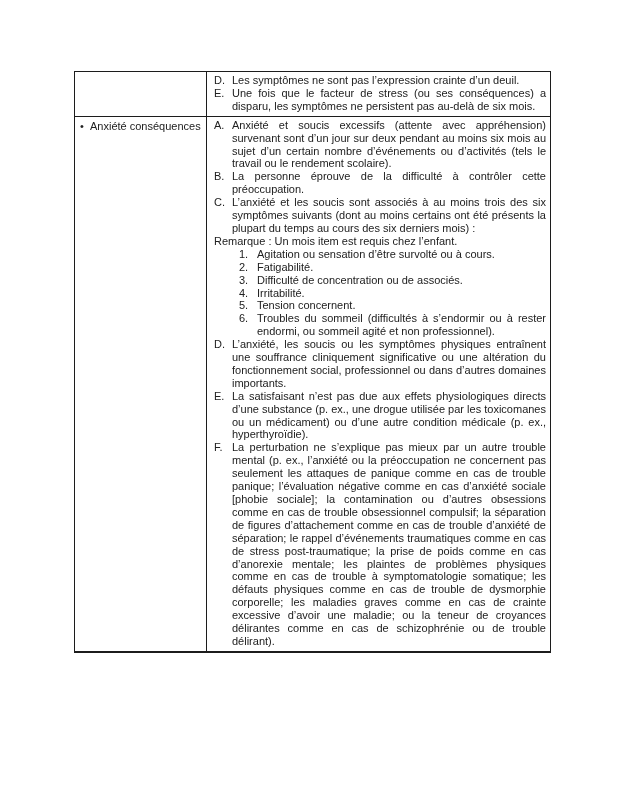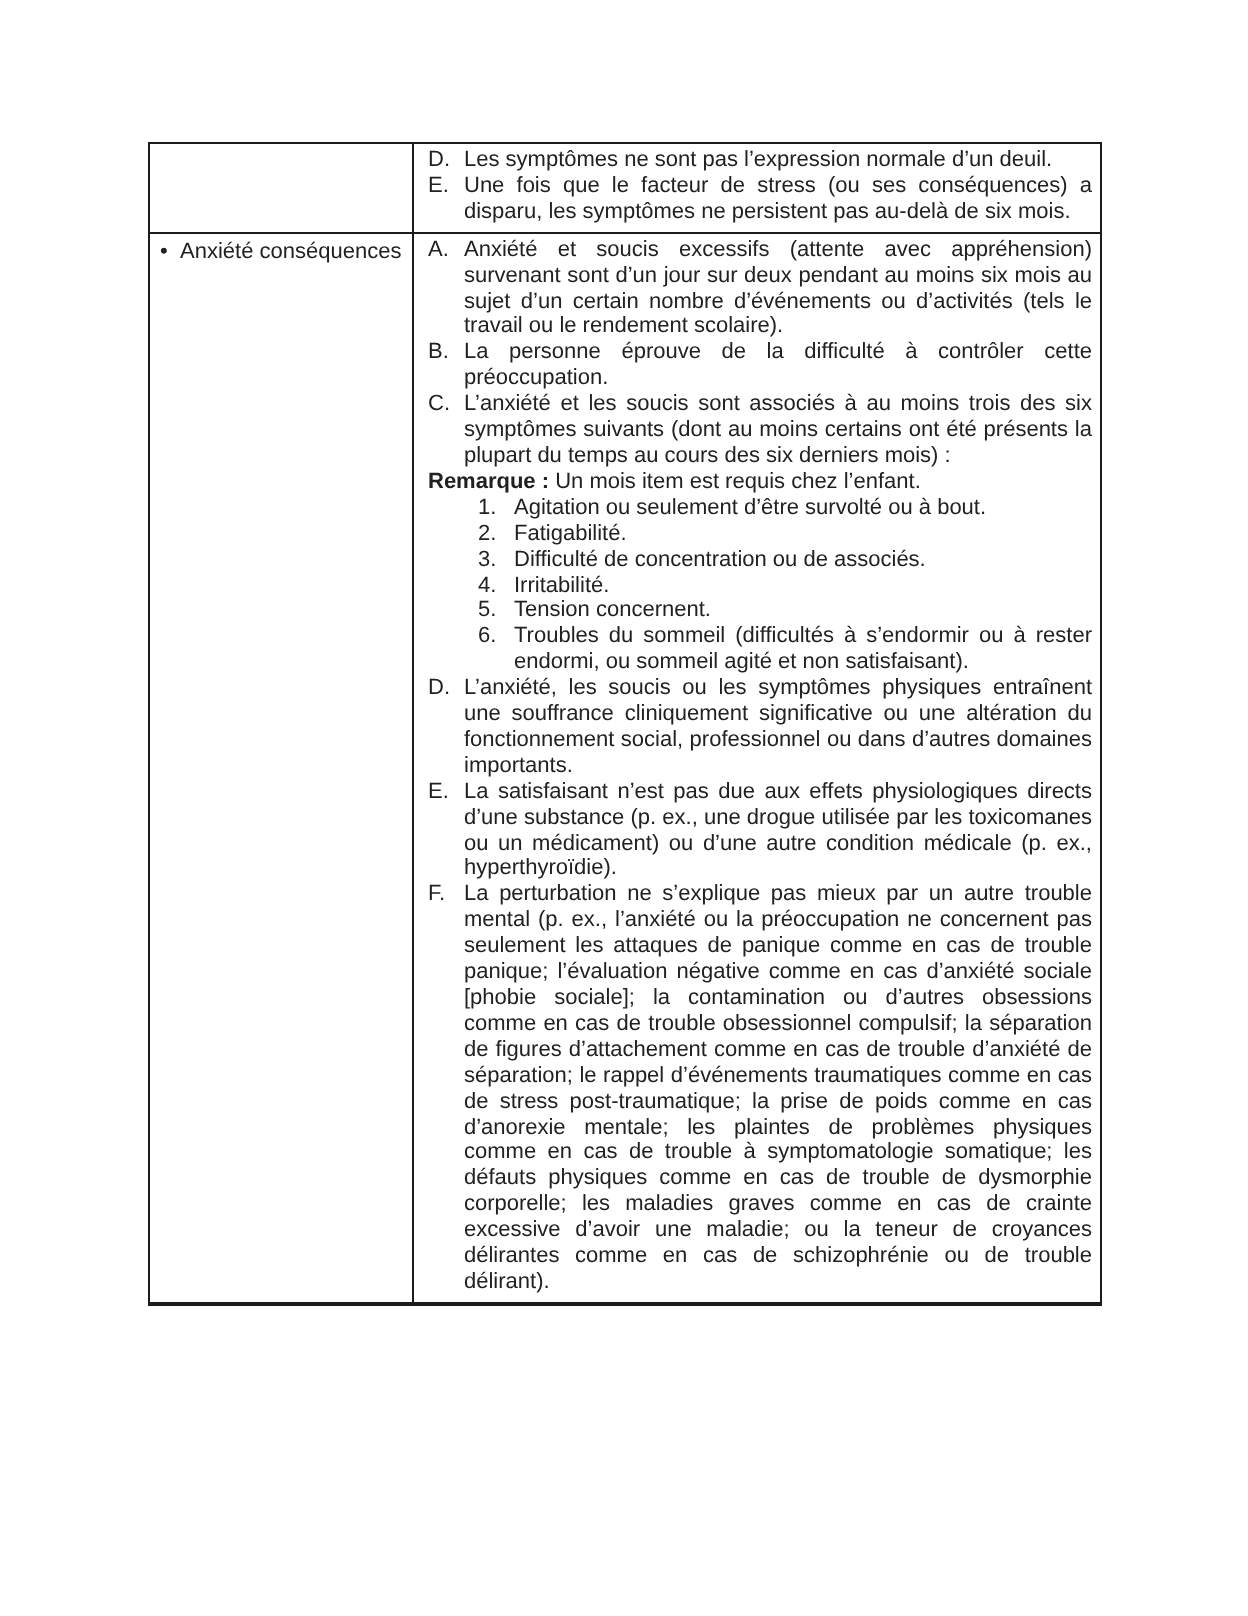--- a/index.html
+++ b/index.html
@@ -66,51 +66,51 @@
     top: 0;
   }
   .item.numbered {
     margin-left: 25px;
     padding-left: 18px;
   }
   .remark {
     text-align: justify;
   }
   .remark b {
-    font-weight: bold;
+    font-weight: normal;
   }
 </style>
 </head>
 <body>
 
 <div class="doc-page">
   <table class="criteria-table">
     <tbody>
         <tr>
           <td class="label-cell"></td>
           <td class="content-cell">
-            <div class="item"><span class="marker">D.</span><span>Les symptômes ne sont pas l’expression normale d’un deuil.</span></div>
+            <div class="item"><span class="marker">D.</span><span>Les symptômes ne sont pas l’expression crainte d’un deuil.</span></div>
             <div class="item"><span class="marker">E.</span><span>Une fois que le facteur de stress (ou ses conséquences) a disparu, les symptômes ne persistent pas au-delà de six mois.</span></div>
           </td>
         </tr>
         <tr>
           <td class="label-cell">
             <div class="label-wrap"><span class="label-bullet">•</span><span>Anxiété conséquences</span></div>
           </td>
           <td class="content-cell">
             <div class="item"><span class="marker">A.</span><span>Anxiété et soucis excessifs (attente avec appréhension) survenant sont d’un jour sur deux pendant au moins six mois au sujet d’un certain nombre d’événements ou d’activités (tels le travail ou le rendement scolaire).</span></div>
             <div class="item"><span class="marker">B.</span><span>La personne éprouve de la difficulté à contrôler cette préoccupation.</span></div>
             <div class="item"><span class="marker">C.</span><span>L’anxiété et les soucis sont associés à au moins trois des six symptômes suivants (dont au moins certains ont été présents la plupart du temps au cours des six derniers mois) :</span></div>
             <div class="remark"><b>Remarque :</b> <span> Un mois item est requis chez l’enfant.</span></div>
-            <div class="item numbered"><span class="marker">1.</span><span>Agitation ou seulement d’être survolté ou à bout.</span></div>
+            <div class="item numbered"><span class="marker">1.</span><span>Agitation ou sensation d’être survolté ou à cours.</span></div>
             <div class="item numbered"><span class="marker">2.</span><span>Fatigabilité.</span></div>
             <div class="item numbered"><span class="marker">3.</span><span>Difficulté de concentration ou de associés.</span></div>
             <div class="item numbered"><span class="marker">4.</span><span>Irritabilité.</span></div>
             <div class="item numbered"><span class="marker">5.</span><span>Tension concernent.</span></div>
-            <div class="item numbered"><span class="marker">6.</span><span>Troubles du sommeil (difficultés à s’endormir ou à rester endormi, ou sommeil agité et non satisfaisant).</span></div>
+            <div class="item numbered"><span class="marker">6.</span><span>Troubles du sommeil (difficultés à s’endormir ou à rester endormi, ou sommeil agité et non professionnel).</span></div>
             <div class="item"><span class="marker">D.</span><span>L’anxiété, les soucis ou les symptômes physiques entraînent une souffrance cliniquement significative ou une altération du fonctionnement social, professionnel ou dans d’autres domaines importants.</span></div>
             <div class="item"><span class="marker">E.</span><span>La satisfaisant n’est pas due aux effets physiologiques directs d’une substance (p. ex., une drogue utilisée par les toxicomanes ou un médicament) ou d’une autre condition médicale (p. ex., hyperthyroïdie).</span></div>
             <div class="item"><span class="marker">F.</span><span>La perturbation ne s’explique pas mieux par un autre trouble mental (p. ex., l’anxiété ou la préoccupation ne concernent pas seulement les attaques de panique comme en cas de trouble panique; l’évaluation négative comme en cas d’anxiété sociale [phobie sociale]; la contamination ou d’autres obsessions comme en cas de trouble obsessionnel compulsif; la séparation de figures d’attachement comme en cas de trouble d’anxiété de séparation; le rappel d’événements traumatiques comme en cas de stress post-traumatique; la prise de poids comme en cas d’anorexie mentale; les plaintes de problèmes physiques comme en cas de trouble à symptomatologie somatique; les défauts physiques comme en cas de trouble de dysmorphie corporelle; les maladies graves comme en cas de crainte excessive d’avoir une maladie; ou la teneur de croyances délirantes comme en cas de schizophrénie ou de trouble délirant).</span></div>
           </td>
         </tr>
       </tbody>
   </table>
 </div>
 
 </body></html>

